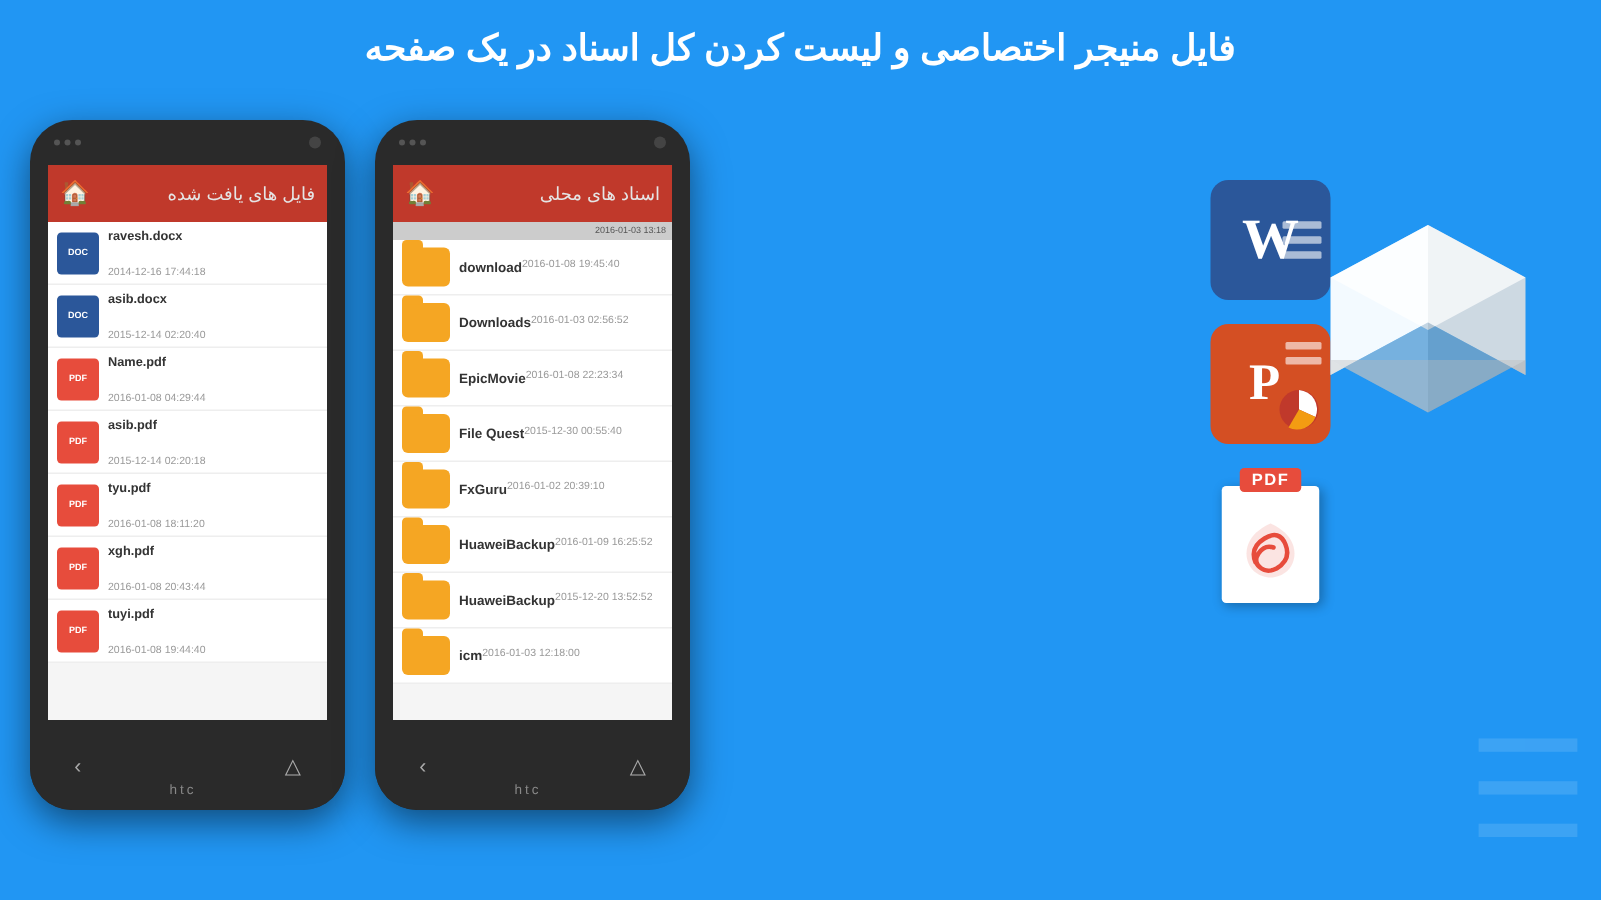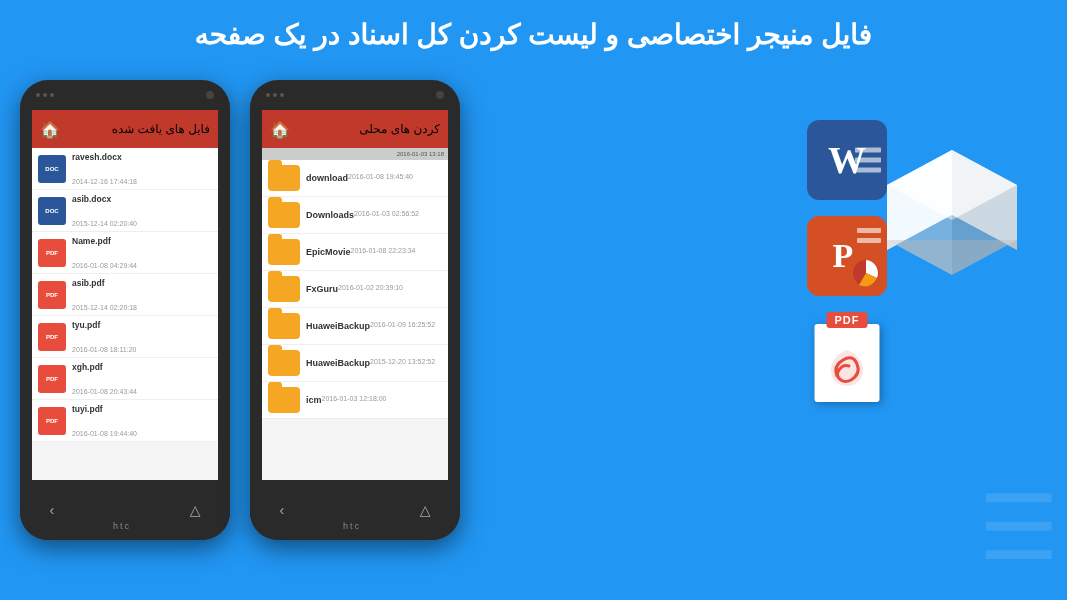--- a/index.html
+++ b/index.html
@@ -9,21 +9,21 @@
       background: #2196F3;
       font-family: Arial, sans-serif;
       overflow: hidden;
       position: relative;
     }
 
     
     .page-title {
       text-align: center;
       color: #fff;
-      font-size: 28px;
+      font-size: 24px;
       font-weight: bold;
       padding: 18px 6px 10px;
       direction: rtl;
       font-family: 'Tahoma', Arial, sans-serif;
     }
 
     
     .phones-area {
       display: flex;
       justify-content: flex-start;
@@ -107,21 +107,21 @@
       display: flex;
       align-items: center;
       padding: 0 8px;
       gap: 8px;
     }
     .screen-header-icon {
       color: white;
       font-size: 16px;
     }
     .screen-header-title {
-      color: #000000;
+      color: #e5e5e5;
       font-size: 12px;
       font-family: 'Tahoma', Arial, sans-serif;
       direction: rtl;
       flex: 1;
       text-align: right;
     }
 
     
     .file-list {
       background: #fff;
@@ -333,21 +333,21 @@
       <div class="phone-dots">
         <div class="phone-dot"></div>
         <div class="phone-dot"></div>
         <div class="phone-dot"></div>
       </div>
       <div class="phone-camera"></div>
     </div>
     <div class="phone-screen">
       <div class="screen-header">
         <span class="screen-header-icon">🏠</span>
-        <span class="screen-header-title">کردن های محلی</span>
+        <span class="screen-header-title">اسناد های محلی</span>
       </div>
       <div class="folder-list" id="folder-list-2">
           <div style="width: 100%; height: 12px; background: rgb(204, 204, 204); display: flex; align-items: center; justify-content: flex-end; padding: 0px 4px;">
             <span style="font-size:6px; color:#555;">2016-01-03 13:18</span>
           </div>
           <div class="folder-item">
       <div class="folder-icon"></div>
       <div class="folder-info">
         <span class="folder-name">download</span>
         <span class="folder-date">2016-01-08 19:45:40</span>
@@ -358,20 +358,27 @@
       <div class="folder-info">
         <span class="folder-name">Downloads</span>
         <span class="folder-date">2016-01-03 02:56:52</span>
       </div>
     </div>
           <div class="folder-item">
       <div class="folder-icon"></div>
       <div class="folder-info">
         <span class="folder-name">EpicMovie</span>
         <span class="folder-date">2016-01-08 22:23:34</span>
+      </div>
+    </div>
+          <div class="folder-item">
+      <div class="folder-icon"></div>
+      <div class="folder-info">
+        <span class="folder-name">File Quest</span>
+        <span class="folder-date">2015-12-30 00:55:40</span>
       </div>
     </div>
           <div class="folder-item">
       <div class="folder-icon"></div>
       <div class="folder-info">
         <span class="folder-name">FxGuru</span>
         <span class="folder-date">2016-01-02 20:39:10</span>
       </div>
     </div>
           <div class="folder-item">

